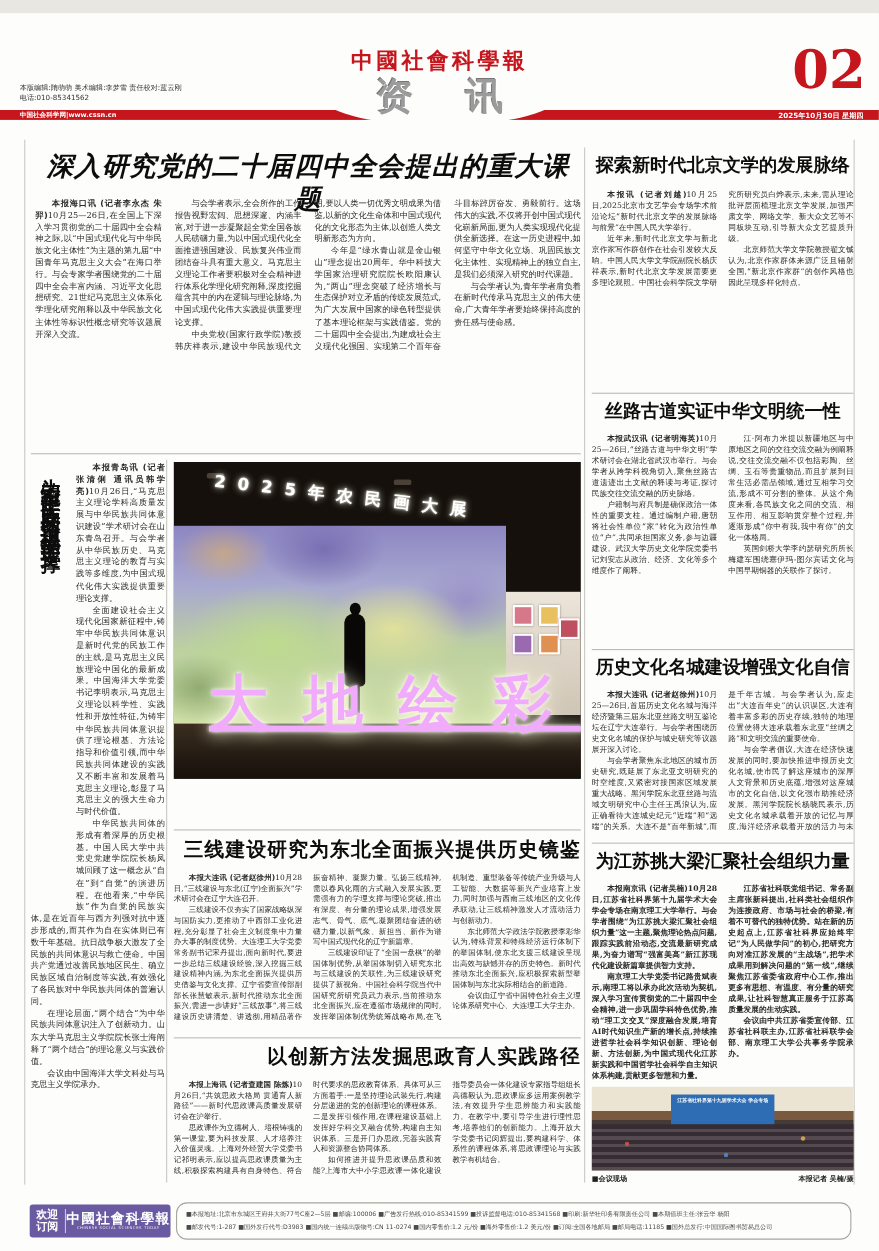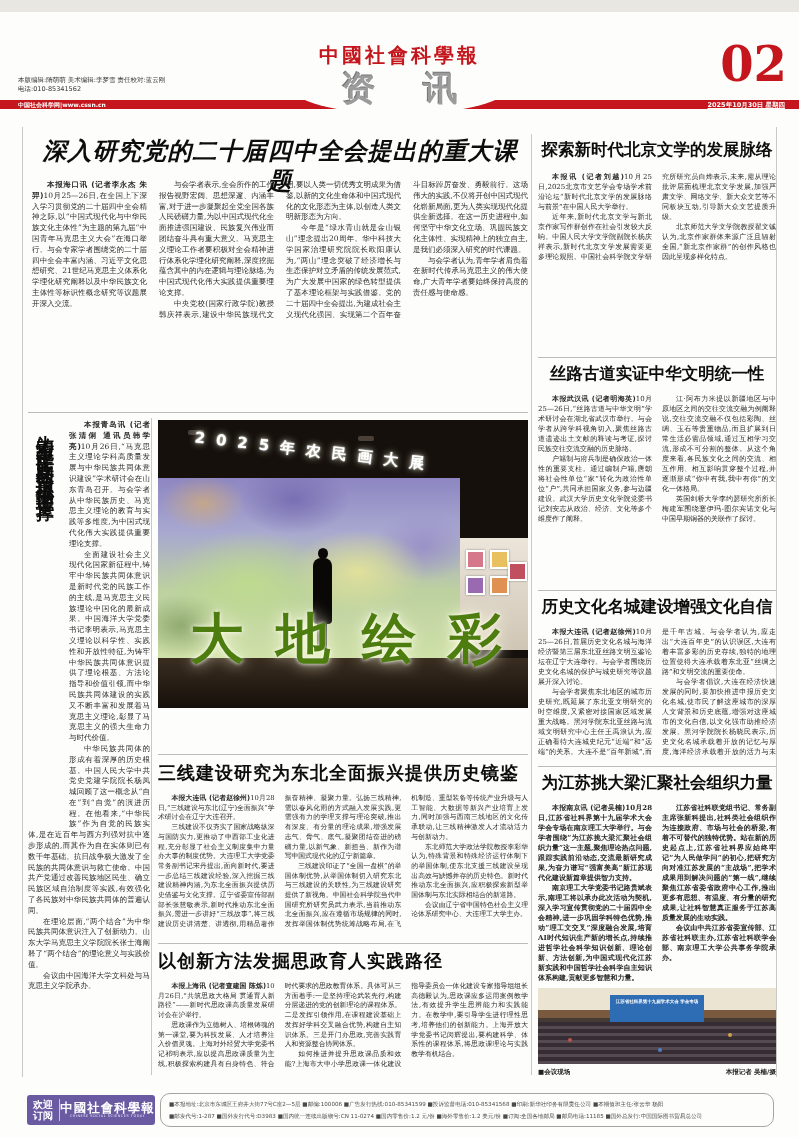--- a/index.html
+++ b/index.html
@@ -5,34 +5,34 @@
   html,body{margin:0;padding:0;background:#e9e7e2;}
   .page{position:relative;width:799px;height:1137px;margin:12px auto;background:#fdfdfb;
         font-family:"DejaVu Serif","Liberation Serif",serif;color:#222;overflow:hidden;}
   .abs{position:absolute;}
   
   .paper-name{left:0;right:0;top:33px;text-align:center;color:#c4161c;
               font:bold 20px/1 "DejaVu Serif","Liberation Serif",serif;letter-spacing:3px;}
   .editors{left:18px;top:64px;font:6.5px/9px "DejaVu Sans","Liberation Sans",sans-serif;color:#333;}
   .mast-bar{left:0;top:88px;width:799px;height:9px;background:#c4161c;}
   .site-text{left:18px;top:89px;color:#fff;font:bold 6px/8px "DejaVu Sans",sans-serif;z-index:3;}
-  .date-text{right:14px;top:89px;color:#fff;font:bold 6.5px/8px "DejaVu Sans",sans-serif;z-index:3;text-decoration:underline;}
+  .date-text{right:14px;top:89px;color:#fff;font:bold 6.5px/8px "DejaVu Sans",sans-serif;z-index:3;}
   .section-panel{left:287px;top:58px;width:226px;height:42px;background:#fdfdfb;z-index:2;
                  border-radius:0 0 90px 90px / 0 0 30px 30px;}
   .section-title{left:0;right:0;top:58px;text-align:center;z-index:3;color:#9b9b9b;
                  font:bold 34px/1.1 "DejaVu Sans","Liberation Sans",sans-serif;
                  letter-spacing:18px;text-indent:18px;text-shadow:1px 1px 0 #fff,-1px -1px 0 #777;}
   .page-num{right:12px;top:28px;color:#c4161c;font:bold 48px/1 "DejaVu Serif",serif;}
   
   .vrule{width:1px;background:#c9c9c4;}
   .hrule{height:1px;background:#bcbcb6;}
   
   .h-lead{font:bold 24px/1.25 "DejaVu Sans","Liberation Sans",sans-serif;color:#0d0d0d;
           text-align:center;letter-spacing:1px;}
-  .h-md{font:bold 18px/1.2 "DejaVu Sans",sans-serif;color:#0d0d0d;text-align:left;letter-spacing:1px;}
+  .h-md{font:bold 18px/1.2 "DejaVu Sans",sans-serif;color:#0d0d0d;text-align:right;letter-spacing:1px;}
   .h-sm{font:bold 16.5px/1.2 "DejaVu Sans",sans-serif;color:#0d0d0d;text-align:center;}
   
   .bt{font-size:7.5px;line-height:10.8px;text-align:justify;color:#2a2a2a;overflow:hidden;}
   .bt p{margin:0;text-indent:2em;}
   .bt b{font-family:"DejaVu Sans",sans-serif;}
   .bt-s{font-size:6.8px;line-height:9.7px;}
   .cols-4{column-count:4;column-gap:12px;}
   .cols-3{column-count:3;column-gap:10px;}
   .cols-2{column-count:2;column-gap:10px;}
   
@@ -54,23 +54,23 @@
         radial-gradient(70px 45px at 8% 82%,rgba(125,155,95,.75),transparent 70%),
         linear-gradient(180deg,#8d86c2 0%,#a8a8d0 30%,#bcd0a0 62%,#cfe0a8 100%);}
   .ph-gallery{left:302px;top:118px;width:68px;height:112px;
       background:linear-gradient(180deg,#ece5da,#cfc5b5);z-index:2;}
   .ph-frame{position:absolute;width:15px;height:15px;border:2px solid #fff;box-shadow:0 0 2px rgba(0,0,0,.4);}
   .ph-floor{left:0;top:238px;width:370px;height:50px;background:linear-gradient(180deg,#3a2d20,#15100a);z-index:1;}
   .ph-person{left:152px;top:128px;width:26px;height:102px;z-index:5;}
   .ph-head{position:absolute;left:8px;top:0;width:10px;height:11px;border-radius:50%;background:#0a0806;}
   .ph-body{position:absolute;left:3px;top:10px;width:19px;height:66px;border-radius:8px 8px 4px 4px;background:#0a0806;}
   .ph-legs{position:absolute;left:7px;top:74px;width:10px;height:28px;background:#0a0806;}
-  .ph-title{left:0;right:0;top:192px;text-align:center;color:#4d7c0f;z-index:6;white-space:nowrap;
+  .ph-title{left:0;right:0;top:192px;text-align:center;color:#f0abfc;z-index:6;white-space:nowrap;
             font:bold 54px/1 "DejaVu Sans",sans-serif;letter-spacing:32px;text-indent:32px;
-            text-shadow:0 0 16px rgba(255,255,225,.95),0 0 4px #fff;}
+            text-shadow:0 0 16px rgba(255,255,225,.95),0 0 4px #fff;text-decoration:underline;}
   .ph-light{position:absolute;width:16px;height:5px;border-radius:2px;background:#4a4038;top:10px;}
   .caption{left:158px;top:700px;width:370px;font-size:6.8px;line-height:10px;color:#1f1f1f;text-align:justify;}
   .caption p{margin:0;text-indent:2em;}
   .credit{float:right;font-family:"DejaVu Sans",sans-serif;}
   
   .conf{left:538px;top:976px;width:238px;height:76px;overflow:hidden;
         background:linear-gradient(180deg,#ece4d2 0 22px,#7a5a3e 22px 30px,#463a35 30px 100%);}
   .conf-screen{position:absolute;left:72px;top:7px;width:94px;height:25px;background:#2e6db4;
                color:#fff;font:bold 4.5px/6px "DejaVu Sans",sans-serif;text-align:center;padding-top:4px;}
   .conf-rows{position:absolute;left:0;top:34px;width:238px;height:42px;

